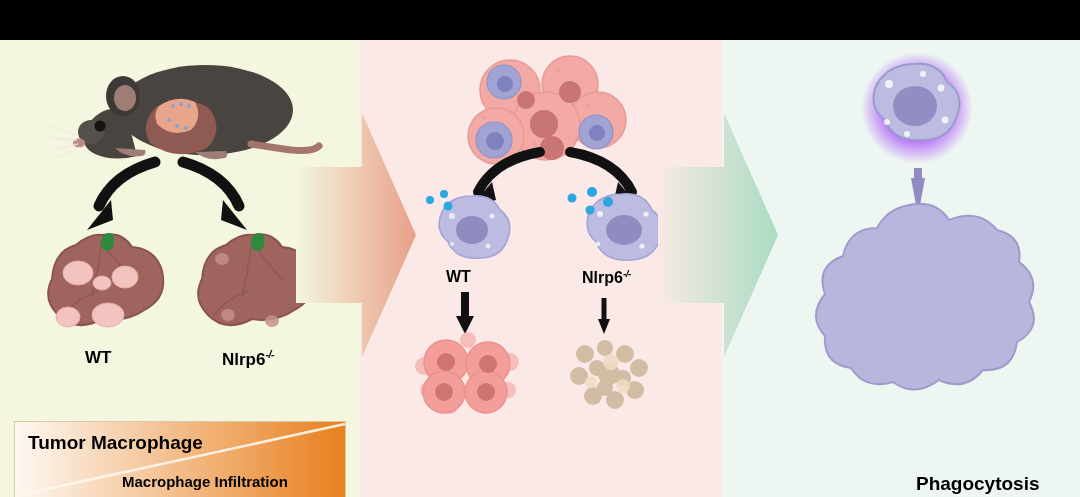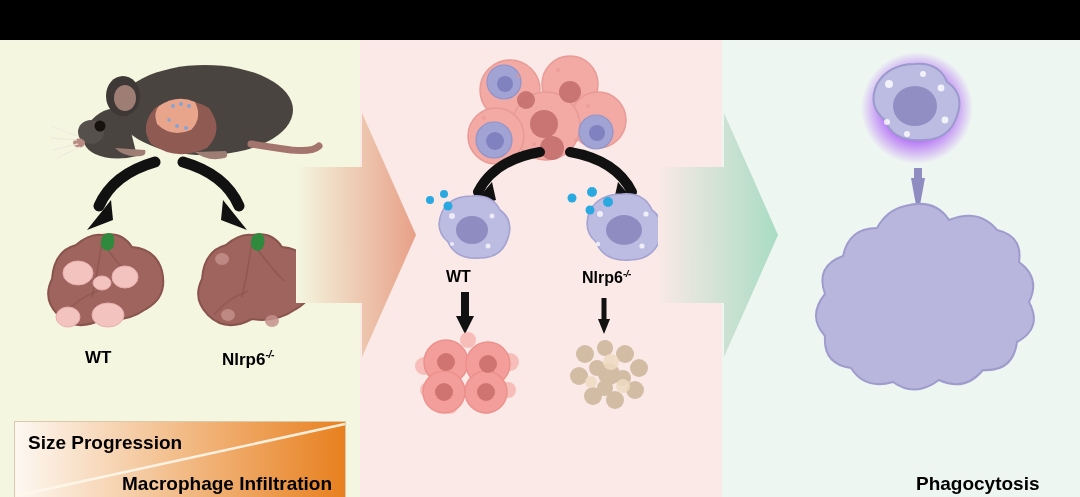--- a/index.html
+++ b/index.html
@@ -109,22 +109,22 @@
         <defs>
           <linearGradient id="gl" x1="0" y1="0" x2="1" y2="0">
             <stop offset="0" stop-color="#fdf8f2"></stop>
               <stop offset="1" stop-color="#e8801f"></stop>
           </linearGradient>
         </defs>
         <rect x="0" y="0" width="330" height="76" fill="url(#gl)"></rect>
         <path d="M0 74 L330 2" stroke="#fff8ec" stroke-width="2.5" opacity=".9"></path>
       </svg>
     </div>
-    <div class="barlabel" style="left:28px;top:392px;font-size:19px;">Size Progression</div>
-    <div class="barlabel" style="left:122px;top:433px;font-size:19px;">Macrophage Infiltration</div>
+    <div class="barlabel" style="left:28px;top:392px;font-size:19px;">Tumor Macrophage</div>
+    <div class="barlabel" style="left:122px;top:433px;font-size:15px;">Macrophage Infiltration</div>
   </div>
 
   <div class="panel" id="panel-mid">
 
     <svg class="abs" style="left:88px;top:8px;" width="210" height="125" viewBox="0 0 210 125">
       <g fill="#f3a9a4" stroke="#e89a96" stroke-width="1.5">
         <circle cx="62" cy="42" r="30"></circle>
           <circle cx="122" cy="36" r="28"></circle>
         <circle cx="150" cy="72" r="28"></circle>
           <circle cx="98" cy="78" r="34"></circle>

